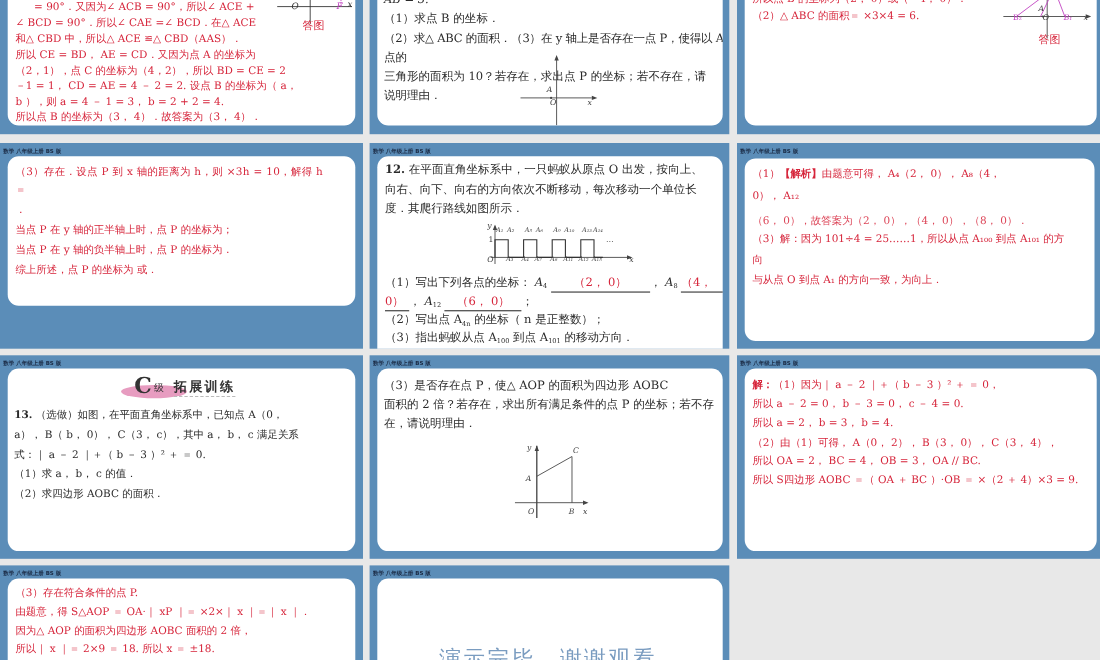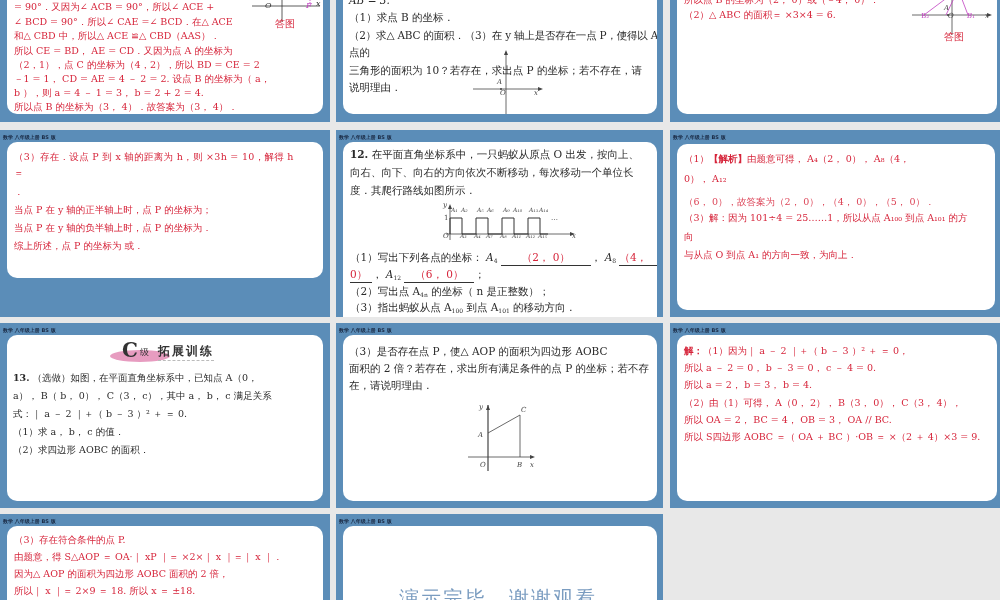--- a/index.html
+++ b/index.html
@@ -13,21 +13,21 @@
   .small{font-size:9.5px;}
   .sub{font-size:6px;vertical-align:-2px;}
   .ul{display:inline-block;border-bottom:1px solid #333;}
   svg{position:absolute;}
 </style>
 </head>
 <body>
 
 <div class="slide" style="left:0;top:-8px;width:330px;height:130px;">
   <div class="card" style="left:7px;top:0;width:316px;height:122px;border-radius:0 0 10px 10px;">
-    <div class="t red small" style="left:7px;top:7px;">= 90°．又因为∠ ACB = 90°，所以∠ ACE +</div>
+    <div class="t red small" style="left:24px;top:7px;">= 90°．又因为∠ ACB = 90°，所以∠ ACE +</div>
     <div class="t red small" style="left:7px;top:22px;">∠ BCD = 90°．所以∠ CAE =∠ BCD．在△ ACE</div>
     <div class="t red small" style="left:7px;top:36px;">和△ CBD 中，所以△ ACE ≌△ CBD（AAS）．</div>
     <div class="t red small" style="left:7px;top:51px;">所以 CE = BD， AE = CD．又因为点 A 的坐标为</div>
     <div class="t red small" style="left:7px;top:65px;">（2，1），点 C 的坐标为（4，2），所以 BD = CE = 2</div>
     <div class="t red small" style="left:7px;top:79px;">－1 = 1， CD = AE = 4 － 2 = 2. 设点 B 的坐标为（ a，</div>
     <div class="t red small" style="left:7px;top:93px;">b ），则 a = 4 － 1 = 3， b = 2 + 2 = 4.</div>
     <div class="t red small" style="left:7px;top:107px;">所以点 B 的坐标为（3， 4）．故答案为（3， 4）．</div>
     <svg style="left:235px;top:0;" width="80" height="30">
       <line x1="10" y1="14" x2="78" y2="14" stroke="#333" stroke-width="0.8"></line>
       <line x1="40" y1="0" x2="40" y2="30" stroke="#333" stroke-width="0.8"></line>
@@ -154,21 +154,21 @@
   </div>
 </div>
 
 <div class="slide" style="left:670px;top:130px;width:330px;height:187px;">
   <div class="hdr">数学 八年级上册 BS 版</div>
   <div class="card" style="left:7px;top:14px;width:318px;height:166px;">
     <div class="t red small" style="left:7px;top:7px;">
       <span>（1）</span><b>【解析】</b><span>由题意可得， A₄（2， 0）， A₈（4，</span>
     </div>
     <div class="t red small" style="left:7px;top:27px;">0）， A₁₂</div>
-    <div class="t red small" style="left:7px;top:50px;opacity:0.85;">（6， 0），故答案为（2， 0），（4， 0），（5， 0）．</div>
+    <div class="t red small" style="left:7px;top:50px;opacity:0.85;">（6， 0），故答案为（2， 0），（4， 0），（8， 0）．</div>
     <div class="t red small" style="left:7px;top:66px;">（3）解：因为 101÷4 = 25……1，所以从点 A₁₀₀ 到点 A₁₀₁ 的方</div>
     <div class="t red small" style="left:7px;top:85px;">向</div>
     <div class="t red small" style="left:7px;top:103px;">与从点 O 到点 A₁ 的方向一致，为向上．</div>
   </div>
 </div>
 
 <div class="slide" style="left:0;top:323px;width:330px;height:185px;">
   <div class="hdr">数学 八年级上册 BS 版</div>
   <div class="card" style="left:7px;top:12px;width:316px;height:166px;">
     <div style="position:absolute;left:103px;top:5px;width:110px;height:24px;">

